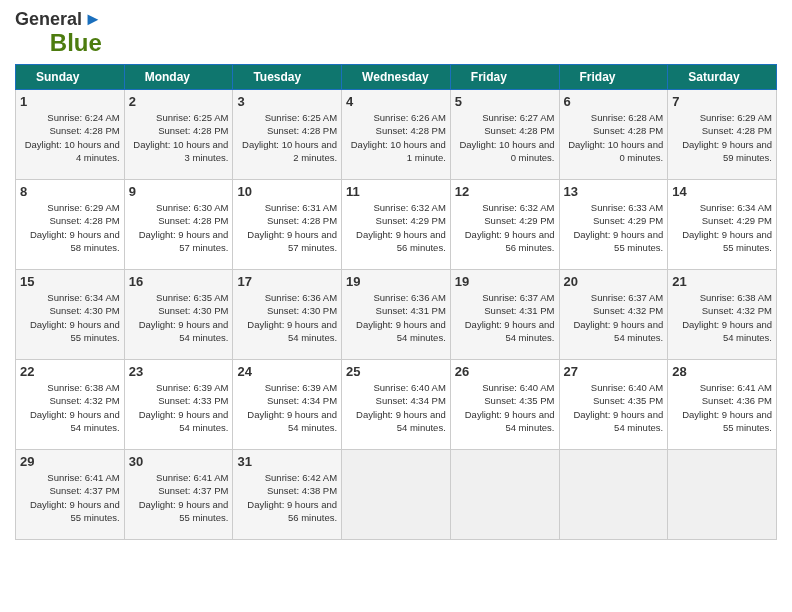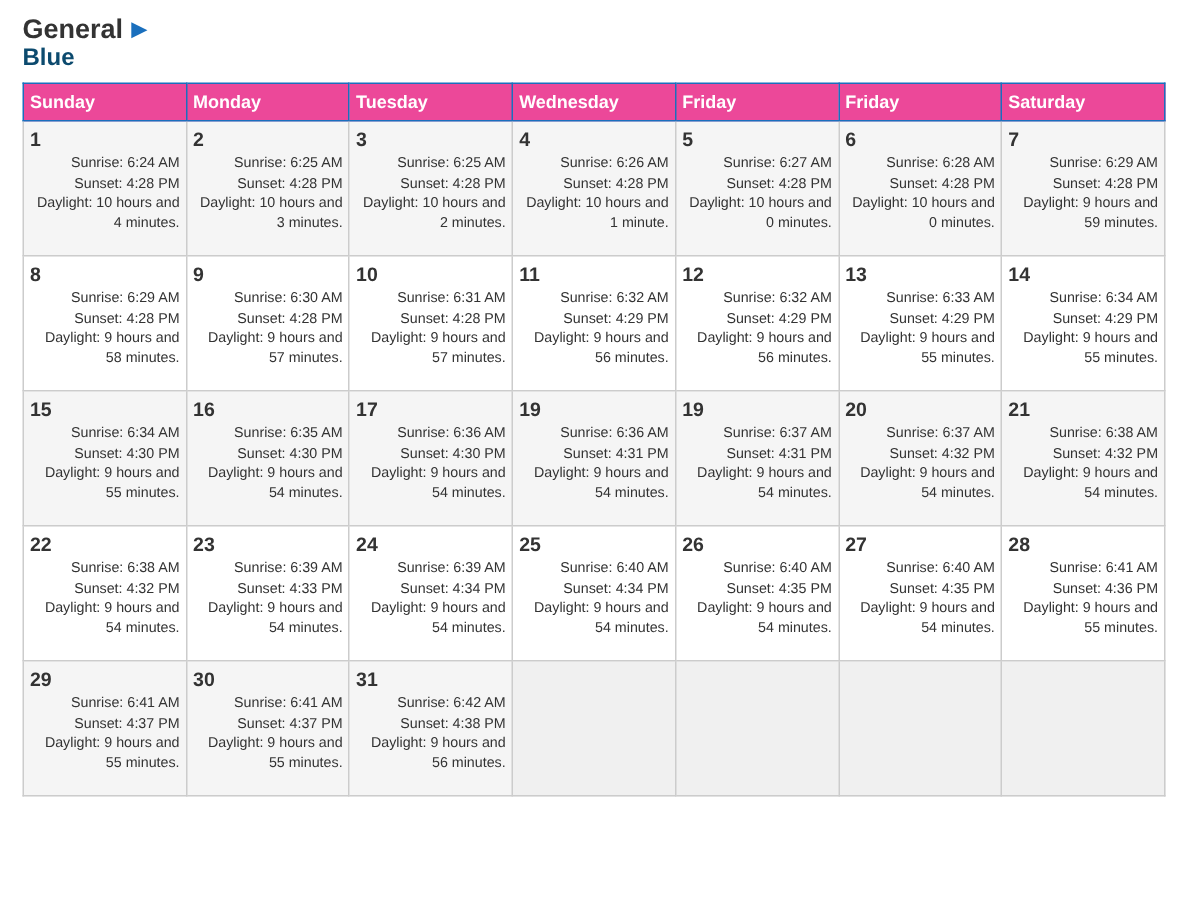--- a/index.html
+++ b/index.html
@@ -31,25 +31,25 @@
     .location-title {
       font-size: 16px;
       color: #555;
     }
     table {
       width: 100%;
       border-collapse: collapse;
       table-layout: fixed;
     }
     thead tr th {
-      background-color: #ec4899;
+      background-color: #0f766e;
       color: #fff;
       font-size: 12px;
       font-weight: bold;
-      padding: 5px 4px;
+      padding: 5px 20px;
       text-align: left;
       border: 1px solid #1a6fbd;
     }
     tbody tr td {
       vertical-align: top;
       font-size: 10px;
       color: #333;
       padding: 4px;
       border: 1px solid #ccc;
       height: 90px;
@@ -75,27 +75,27 @@
     }
     .empty-cell {
       background: #f0f0f0 !important;
     }
   </style>
 </head>
 <body>
 
 <div class="header">
   <div class="logo">
-  <div style="line-height:1.1;">
+  <div style="line-height:1.1;text-align:right;">
     <div style="display:flex;align-items:center;">
       <span style="font-size:18px;font-weight:bold;color:#333;">General</span>
       <span style="font-size:18px;font-weight:bold;color:#1a6fbd;margin-left:2px;">►</span>
     </div>
     <div>
-      <span style="font-size:16px;font-weight:bold;color:#0c4a6e;">Blue</span>
+      <span style="font-size:24px;font-weight:bold;color:#4d7c0f;">Blue</span>
     </div>
   </div>
 </div>
   <div class="title-block">
     <div class="month-title"></div>
     <div class="location-title"></div>
   </div>
 </div>
 
 <table>

